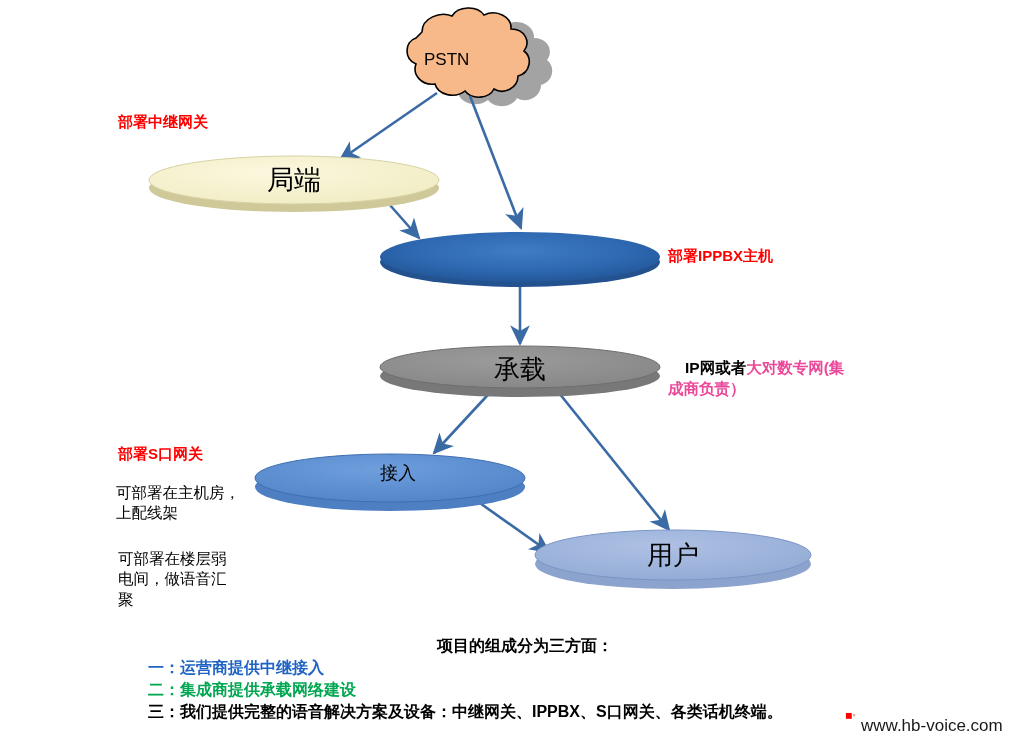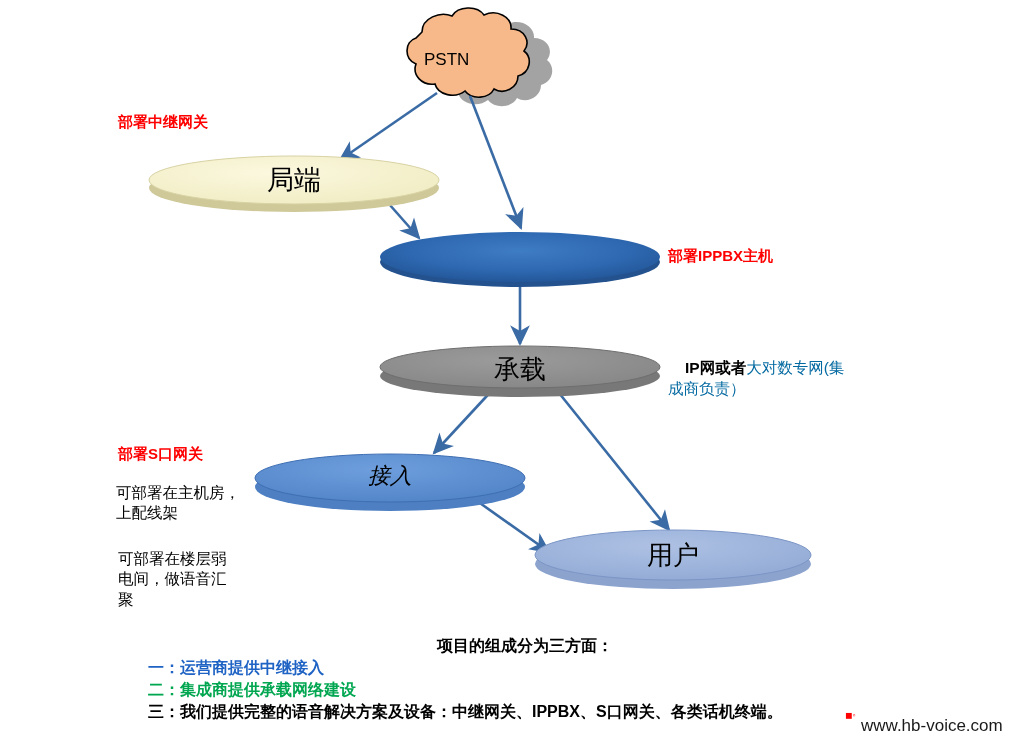--- a/index.html
+++ b/index.html
@@ -43,21 +43,21 @@
     color: #FF0000;
     font-weight: 700;
     font-size: 15px;
   }
   .ann-black {
     color: #000000;
     font-weight: 400;
     font-size: 15.5px;
   }
   .mix-black { color: #000000; font-weight: 700; margin-left: 17px; }
-  .mix-green { color: #0369a1; font-weight: 400; margin-top: 37px; }
+  .mix-green { color: #ec4899; font-weight: 700; margin-top: 37px; }
   .legend-title {
     position: absolute;
     color: #000000;
     font-weight: 700;
     font-size: 16px;
     white-space: nowrap;
   }
   .legend-line {
     position: absolute;
     font-weight: 700;
@@ -186,21 +186,21 @@
     </g>
   </svg>
 
   <div class="pstn-text" style="left:424px; top:50px;">PSTN</div>
 
   <div class="node-label" style="left:244px; top:162px; width:100px; font-size:27px;">局端</div>
 
 
   <div class="node-label" style="left:470px; top:352px; width:100px; font-size:26px;">承载</div>
 
-  <div class="node-label" style="left:340px; top:461px; width:100px; font-size:22px;font-style:italic;">接入</div>
+  <div class="node-label" style="left:348px; top:461px; width:100px; font-size:18px;">接入</div>
 
   <div class="node-label" style="left:623px; top:538px; width:100px; font-size:26px;">用户</div>
 
   <div class="ann ann-red" style="left:118px; top:112px;">部署中继网关</div>
 
   <div class="ann ann-red" style="left:668px; top:246px;">部署IPPBX主机</div>
 
   <div class="ann" style="left:668px; top:358px; width:210px; font-size:15.5px; line-height:1.35;"><span class="mix-black">IP网或者</span><span class="mix-green">大对数专网(集</span><br><span class="mix-green">成商负责）</span></div>
 
   <div class="ann ann-red" style="left:118px; top:444px;">部署S口网关</div>

